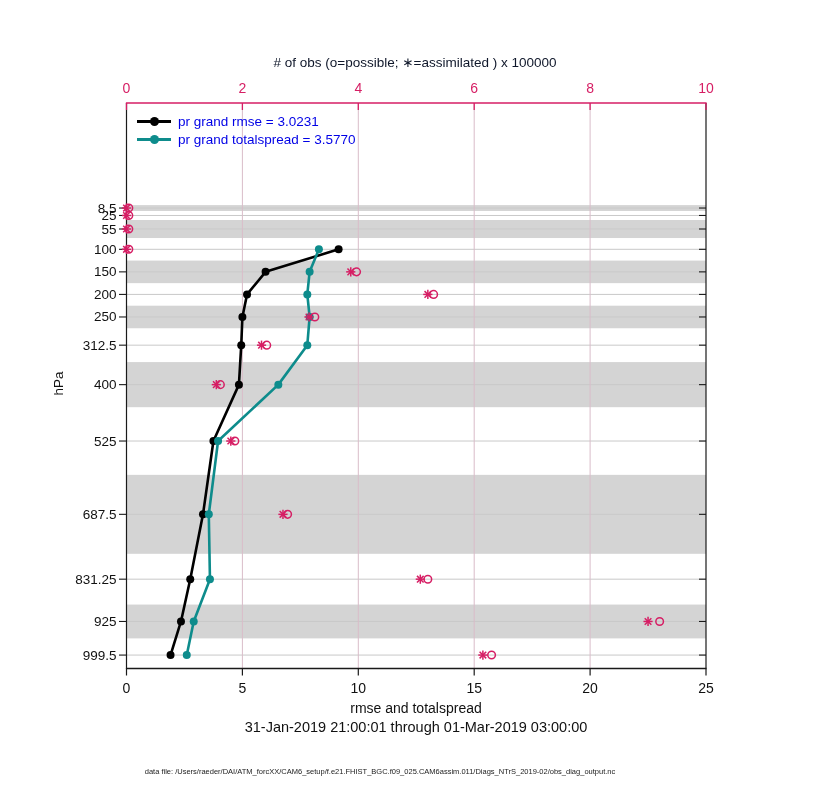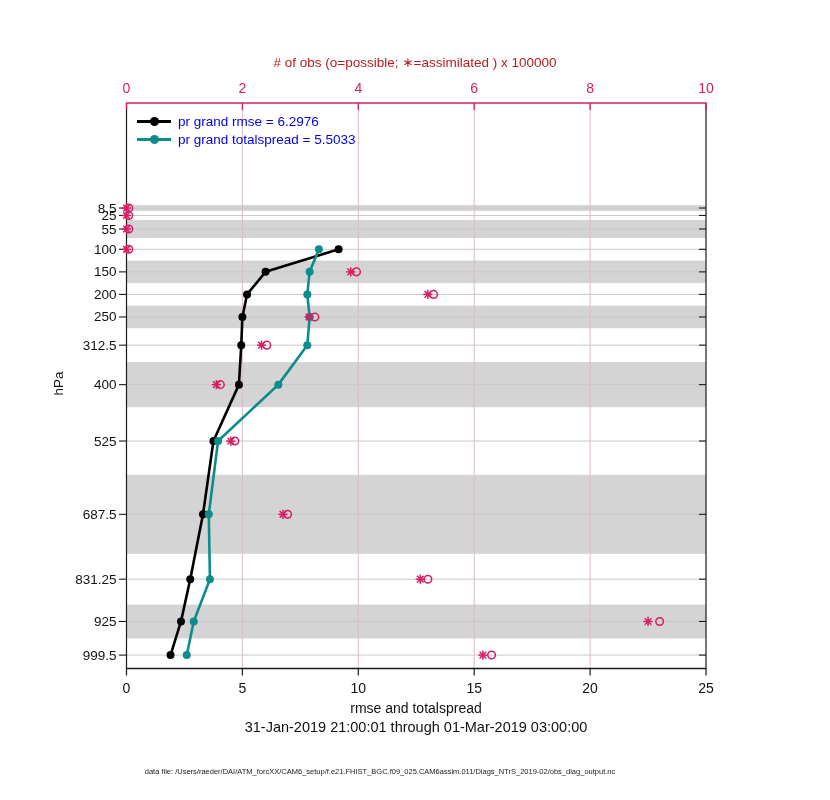--- a/index.html
+++ b/index.html
@@ -3,21 +3,21 @@
 <meta charset="utf-8">
 <style>
   html,body{margin:0;padding:0;background:#ffffff;}
   .fig{position:relative;width:830px;height:800px;background:#ffffff;
        font-family:"Liberation Sans",sans-serif;overflow:hidden;}
   .t1{position:absolute;top:9px;left:0;width:830px;text-align:center;
       font-size:15px;font-weight:bold;color:#000;}
   .t2{position:absolute;top:28px;left:0;width:830px;text-align:center;
       font-size:15px;font-weight:bold;color:#000;}
   .topLabel{position:absolute;top:54px;left:0;width:830px;text-align:center;
-      font-size:13.5px;color:#b91c1c;}
+      font-size:13.5px;color:#0f172a;}
   .legend{position:absolute;left:137px;top:113px;}
   .legend-row{display:flex;align-items:center;height:17.5px;}
   .legend-swatch{position:relative;width:34px;height:3px;margin-right:7px;}
   .legend-dot{position:absolute;left:13px;top:-3px;width:9px;height:9px;border-radius:50%;}
   .legend-label{font-size:13.5px;color:#0000e6;white-space:nowrap;}
   .ylab{position:absolute;left:38px;top:376px;width:40px;text-align:center;
       font-size:13.5px;color:#111;transform:rotate(-90deg);}
   .xlab{position:absolute;top:700px;left:0;width:832px;text-align:center;
       font-size:14px;color:#111;}
   .sub{position:absolute;top:719px;left:0;width:832px;text-align:center;
@@ -268,27 +268,27 @@
       </g>
     </svg>
 
   <div class="topLabel"># of obs (o=possible; ∗=assimilated ) x 100000</div>
 
   <div class="legend">
     <div class="legend-row">
       <span class="legend-swatch" style="background: rgb(0, 0, 0);">
           <span class="legend-dot" style="background: rgb(0, 0, 0);"></span>
         </span>
-      <span class="legend-label">pr grand rmse = 6.2976</span>
+      <span class="legend-label">pr grand rmse = 3.0231</span>
     </div>
     <div class="legend-row">
       <span class="legend-swatch" style="background: rgb(14, 140, 140);">
           <span class="legend-dot" style="background: rgb(14, 140, 140);"></span>
         </span>
-      <span class="legend-label">pr grand totalspread = 5.5033</span>
+      <span class="legend-label">pr grand totalspread = 3.5770</span>
     </div>
   </div>
 
   <div class="ylab">hPa</div>
   <div class="xlab">rmse and totalspread</div>
   <div class="sub">31-Jan-2019 21:00:01 through 01-Mar-2019 03:00:00</div>
   <div class="footer">data file: /Users/raeder/DAI/ATM_forcXX/CAM6_setup/f.e21.FHIST_BGC.f09_025.CAM6assim.011/Diags_NTrS_2019-02/obs_diag_output.nc</div>
 </div>
 
 </body></html>

